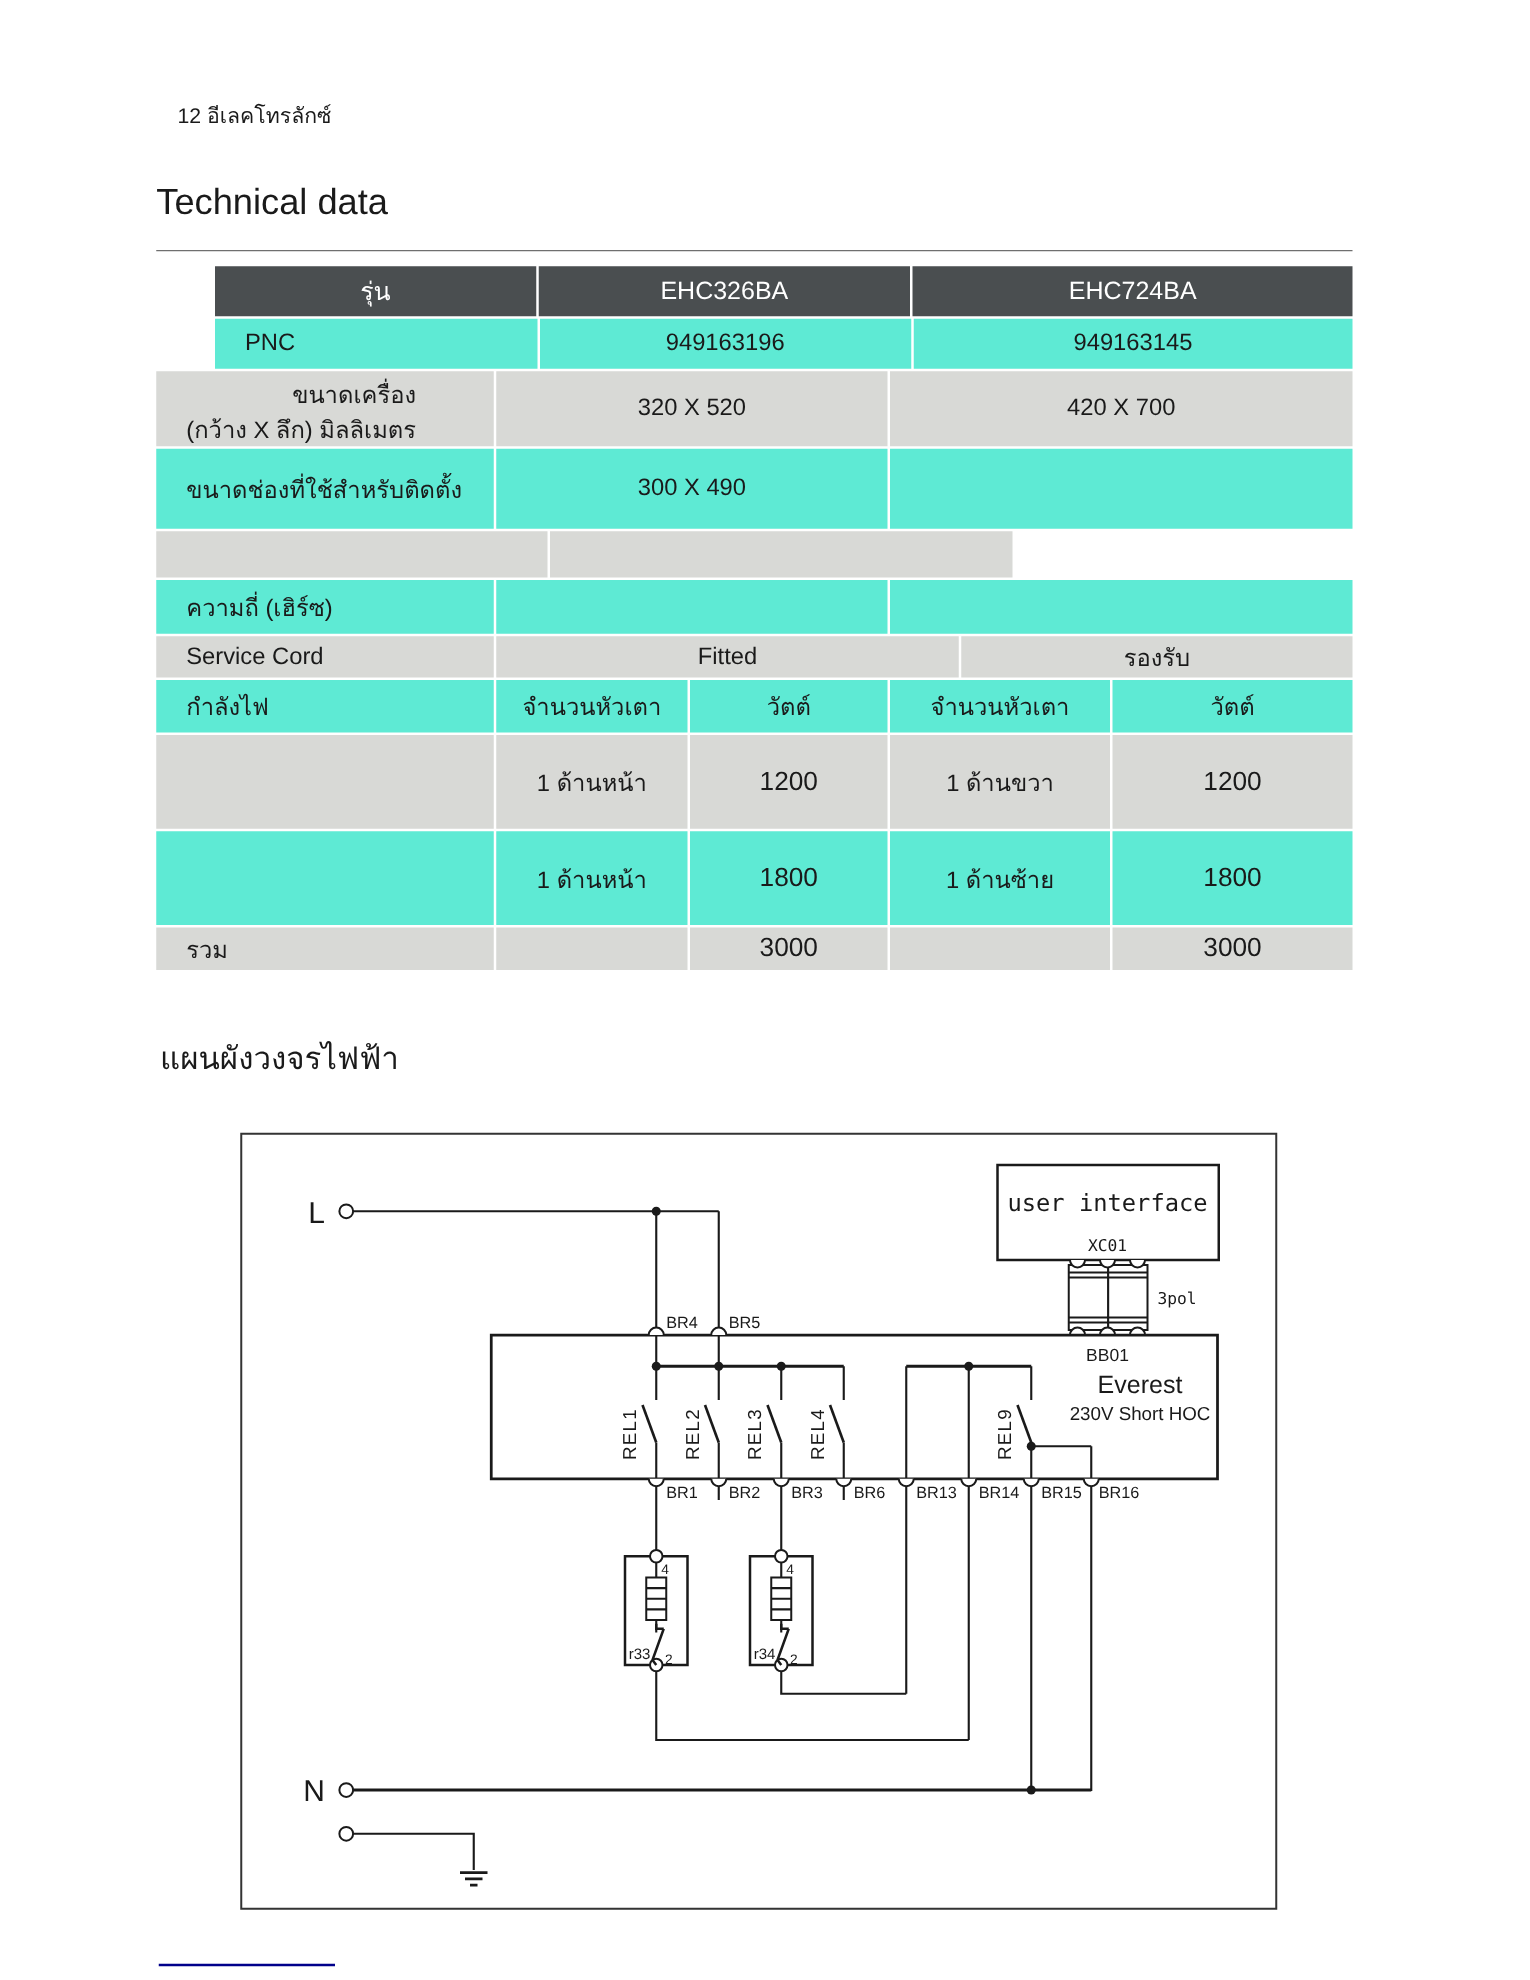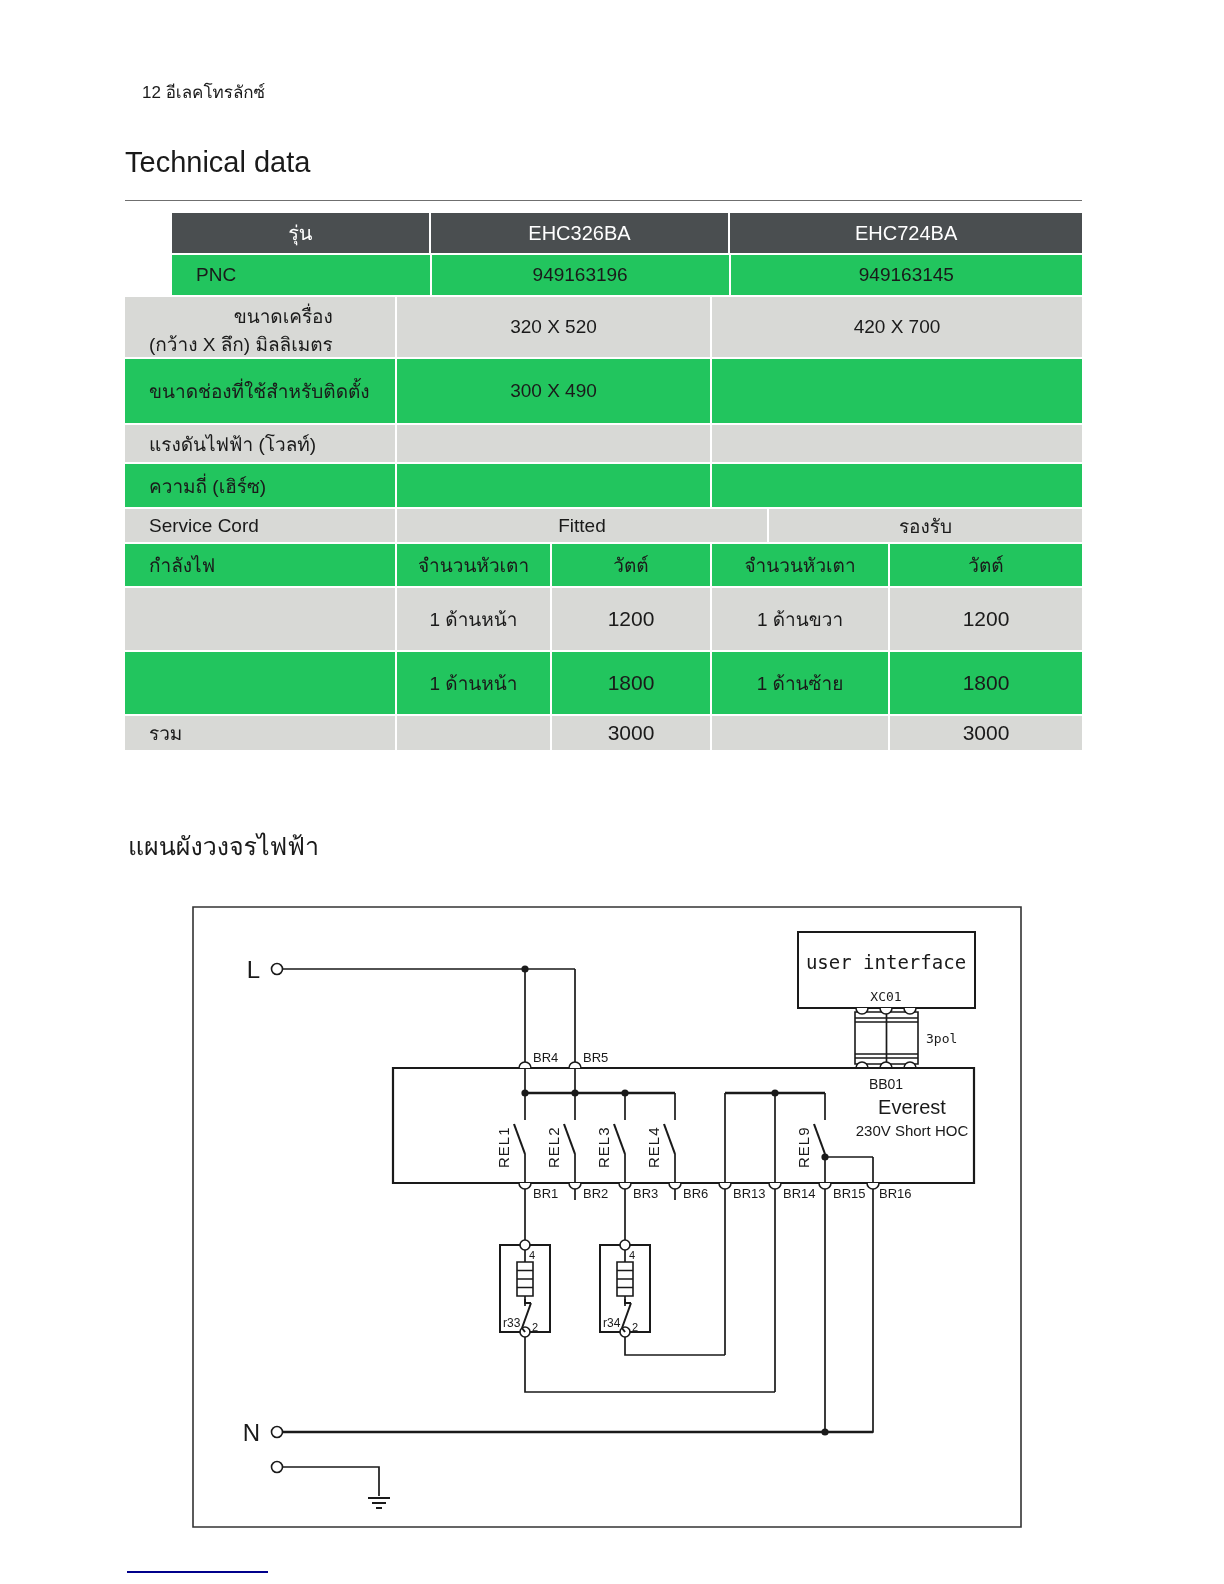--- a/index.html
+++ b/index.html
@@ -20,27 +20,27 @@
           font-size:19px; margin-right:2px; box-sizing:border-box; }
   .cell:last-child { margin-right:0; }
   .c1 { width:270px; justify-content:flex-start; padding-left:24px; }
   .c2 { width:313px; }
   .c3 { width:370px; }
   .c2a { width:153px; } .c2b { width:158px; }
   .c3a { width:176px; } .c3b { width:192px; }
   .dark  .cell { background:#4a4e50; color:#ffffff; font-size:20px; }
   .dark .c1 { justify-content:center; padding-left:0; }
   .gray  .cell { background:#d8d9d6; }
-  .white .cell { background:#22c55e; }
+  .white .cell { background:#5eead4; }
   .num { font-size:21px; }
   .two-line { display:block; line-height:1.45; padding-top:7px; }
 
   .h40 { height:40px;padding-left:47px; } .h60 { height:60px; } .h64 { height:64px; }
   .h37 { height:37px; } .h43 { height:43px; } .h33 { height:33px; }
-  .h42 { height:42px; } .h62 { height:62px; } .h34 { height:34px; }
+  .h42 { height:42px; } .h62 { height:75px; } .h34 { height:34px; }
 
   svg.diagram { position:absolute; left:0; top:0; width:1224px; height:1584px; z-index:1; }
   svg.diagram path, svg.diagram line, svg.diagram rect, svg.diagram polyline
     { vector-effect:non-scaling-stroke; }
   .wire  { fill:none; stroke:#1a1a1a; stroke-width:1.7; }
   .wire2 { fill:none; stroke:#1a1a1a; stroke-width:2.4; }
   .boxln { fill:#ffffff; stroke:#1a1a1a; stroke-width:2; }
   .thinbox { fill:#ffffff; stroke:#1a1a1a; stroke-width:1.6; }
   .bump  { fill:#ffffff; stroke:#1a1a1a; stroke-width:1.6; }
   .dot   { fill:#1a1a1a; stroke:none; }
@@ -81,21 +81,20 @@
       <div class="cell c3">420 X 700</div>
     </div>
 
     <div class="row white h64">
       <div class="cell c1">ขนาดช่องที่ใช้สำหรับติดตั้ง</div>
       <div class="cell c2">300 X 490</div>
       <div class="cell c3"></div>
     </div>
 
     <div class="row gray h37">
-      <div class="cell c1">แรงดันไฟฟ้า (โวลท์)</div>
       <div class="cell c2"></div>
       <div class="cell c3"></div>
     </div>
 
     <div class="row white h43">
       <div class="cell c1">ความถี่ (เฮิร์ซ)</div>
       <div class="cell c2"></div>
       <div class="cell c3"></div>
     </div>
 

